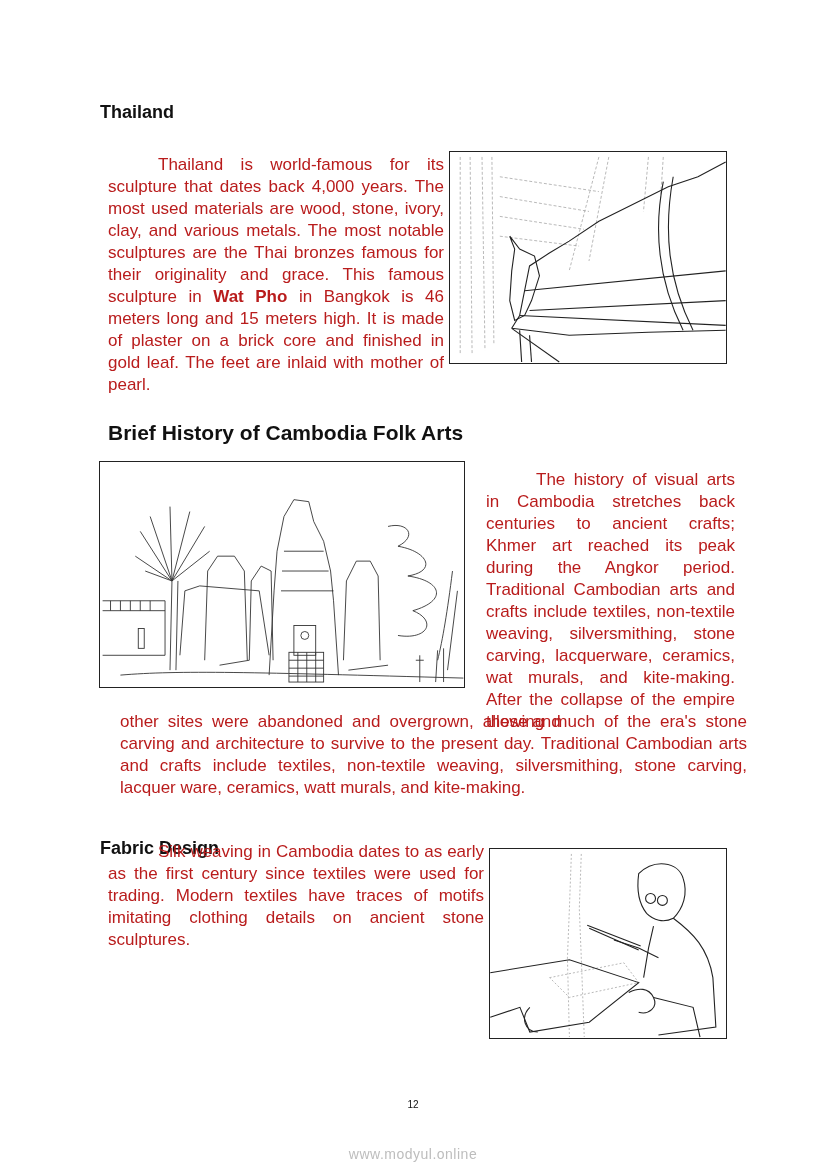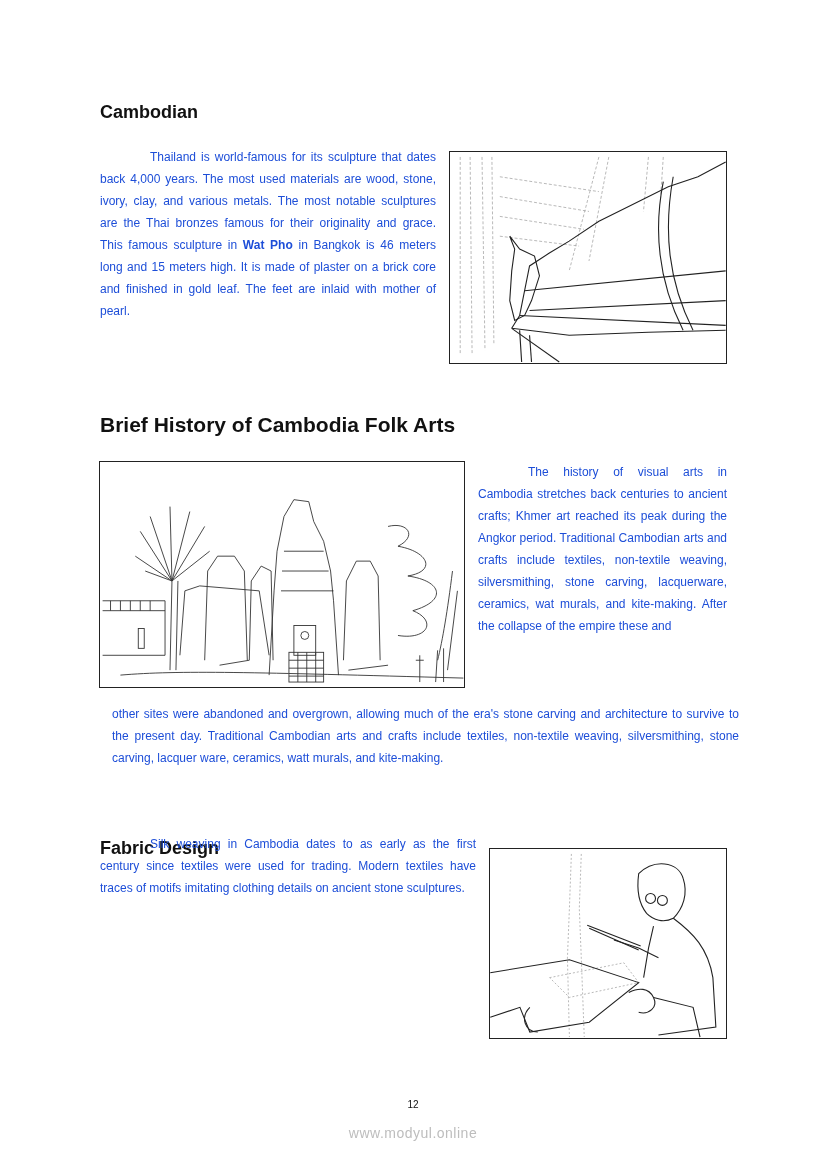--- a/index.html
+++ b/index.html
@@ -6,40 +6,40 @@
     body {
       width: 826px; height: 1169px; position: relative; overflow: hidden;
       font-family: "Liberation Sans", sans-serif; color: #111111;
     }
     .abs { position: absolute; }
     h2.section-heading {
       margin: 0; font-family: "Liberation Sans", sans-serif; font-weight: bold;
       font-size: 18px; line-height: 22px; color: #111;
     }
     h1.major-heading {
-      margin: 0; font-family: "Liberation Sans", sans-serif; font-weight: bold;
+      margin: 8px; font-family: "Liberation Sans", sans-serif; font-weight: bold;
       font-size: 21px; line-height: 26px; color: #111;
     }
     .para {
-      margin: 0; font-size: 12px; line-height: 22px; text-align: justify;
-      text-indent: 50px; color: #1d4ed8;
+      margin: 8px; font-size: 17px; line-height: 22px; text-align: justify;
+      text-indent: 50px; color: #b91c1c;
     }
     .para.no-indent { text-indent: 0; }
     .para b { font-weight: bold; }
     .figure {
       border: 1.5px solid #222; background: #fff; box-sizing: border-box; overflow: hidden;
     }
     .figure svg { width: 100%; height: 100%; display: block; }
     .page-number { font-size: 10px; text-align: center; width: 100%; }
-    .watermark { font-size: 14px; color: #bdbdbd; text-align: center; width: 100%; letter-spacing: 0.5px; }
+    .watermark { font-size: 14px; color: #bdbdbd; text-align: center; width: 100%; letter-spacing: 0.5px; margin-top: 21px; }
   </style>
 </head>
 <body>
 
-<h2 class="section-heading abs" style="left:100px; top:101px;">Cambodian</h2>
+<h2 class="section-heading abs" style="left:100px; top:101px;">Thailand</h2>
 
 <p class="para abs" style="left:100px; top:146px; width:336px;"><span>Thailand is world-famous for its sculpture that dates back 4,000 years. The most used materials are wood, stone, ivory, clay, and various metals. The most notable sculptures are the Thai bronzes famous for their originality and grace. This famous sculpture in </span><b>Wat Pho</b><span> in Bangkok is 46 meters long and 15 meters high. It is made of plaster on a brick core and finished in gold leaf. The feet are inlaid with mother of pearl.</span></p>
 
 <div class="figure abs" style="left:449px; top:151px; width:278px; height:213px;" title="Line drawing of the reclining Buddha at Wat Pho">
   <svg viewBox="0 0 278 213">
     <g stroke="#9a9a9a" stroke-width="0.7" fill="none" stroke-dasharray="3,2">
       <line x1="10" y1="5" x2="10" y2="205"></line>
         <line x1="20" y1="5" x2="22" y2="205"></line>
       <line x1="32" y1="5" x2="35" y2="200"></line>
         <line x1="42" y1="5" x2="44" y2="195"></line>

